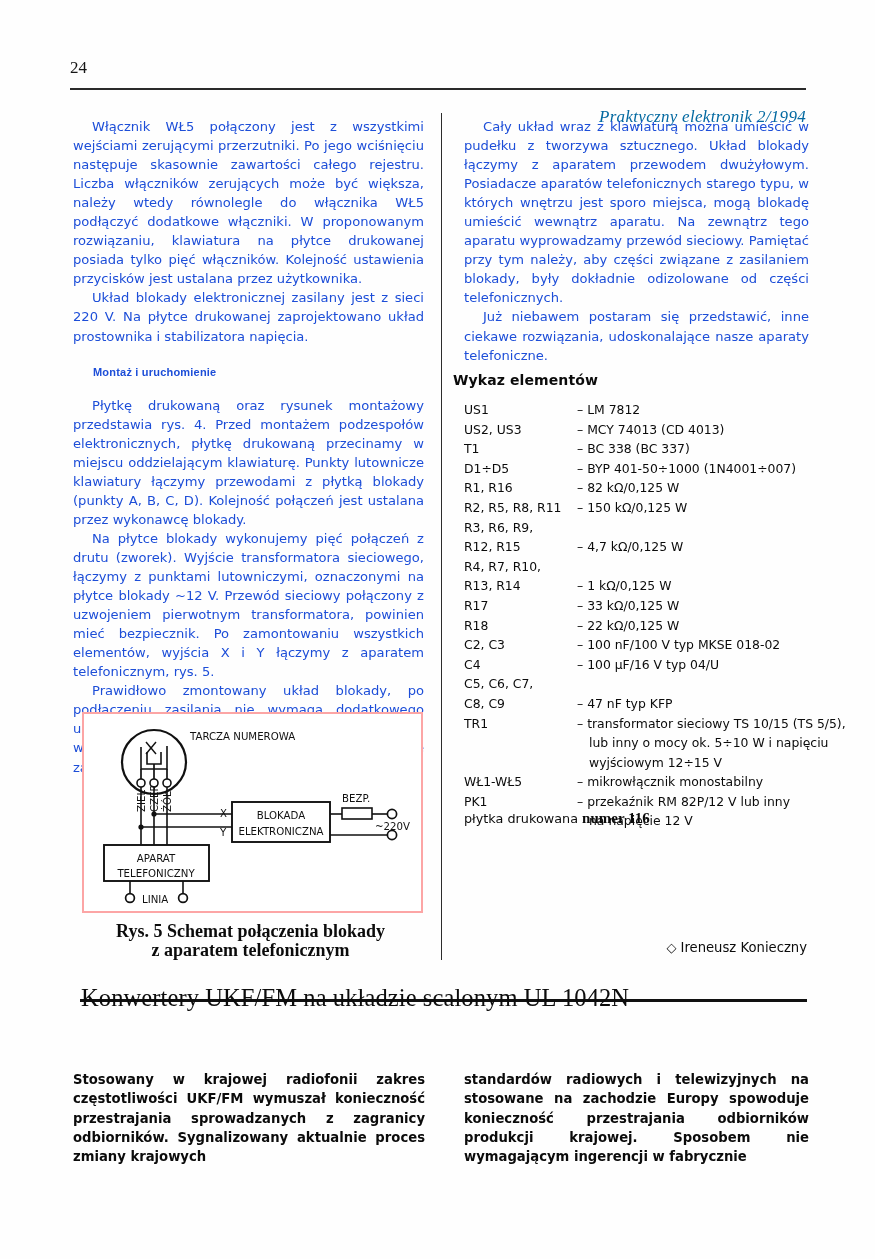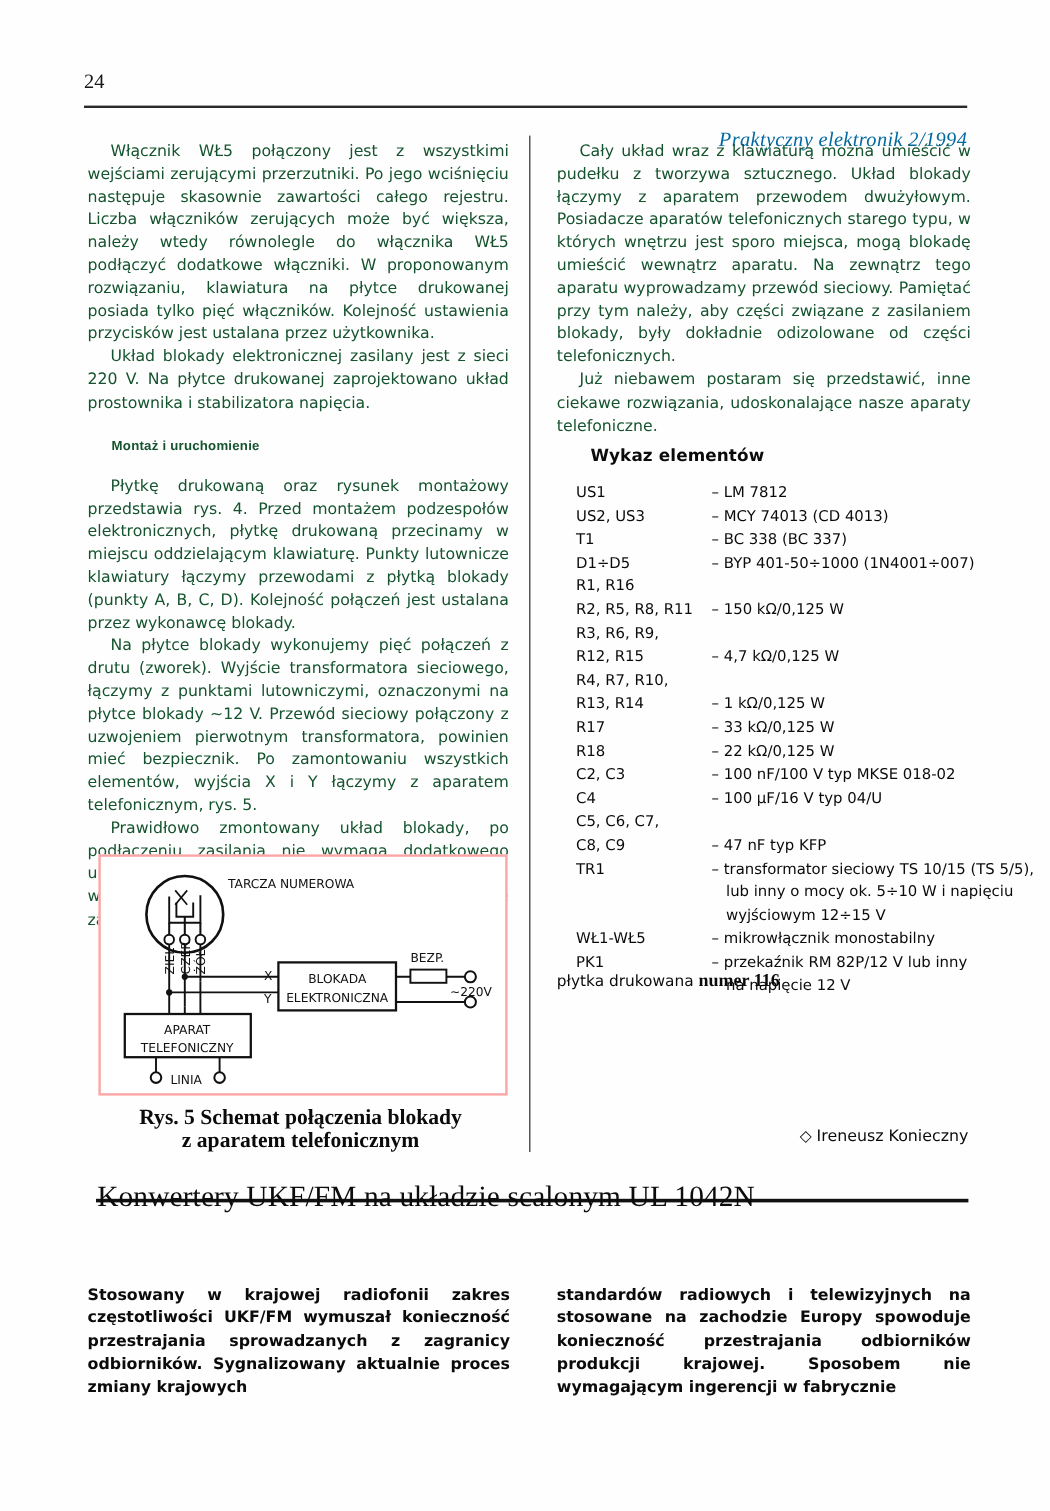--- a/index.html
+++ b/index.html
@@ -67,21 +67,21 @@
     height: 847px;
     background: #2c2c2c;
   }
 
   
   .col {
     position: absolute;
     font-size: 13.1px;
     line-height: 19.05px;
     text-align: justify;
-    color: #14532d;
+    color: #1d4ed8;
   }
   .col p {
     margin: 0;
     text-indent: 19px;
     text-align: justify;
     -webkit-hyphens: none;
     hyphens: none;
   }
 
   .left-col  { left: 73px;  top: 117px; width: 351px; }
@@ -105,21 +105,20 @@
   }
 
   
   .parts {
     position: absolute;
     left: 464px;
     top: 400px;
     width: 350px;
     font-size: 12.4px;
     line-height: 19.6px;
-    margin-left: 16px;
   }
   .parts-row {
     display: flex;
     align-items: flex-start;
   }
   .parts-ref {
     width: 113px;
     flex: 0 0 113px;
     white-space: nowrap;
   }
@@ -229,41 +228,42 @@
     <p>Płytkę drukowaną oraz rysunek montażowy przedstawia rys. 4. Przed montażem podzespołów elektronicznych, płytkę drukowaną przecinamy w miejscu oddzielającym klawiaturę. Punkty lutownicze klawiatury łączymy przewodami z płytką blokady (punkty A, B, C, D). Kolejność połączeń jest ustalana przez wykonawcę blokady.</p>
     <p>Na płytce blokady wykonujemy pięć połączeń z drutu (zworek). Wyjście transformatora sieciowego, łączymy z punktami lutowniczymi, oznaczonymi na płytce blokady ~12 V. Przewód sieciowy połączony z uzwojeniem pierwotnym transformatora, powinien mieć bezpiecznik. Po zamontowaniu wszystkich elementów, wyjścia X i Y łączymy z aparatem telefonicznym, rys. 5.</p>
     <p>Prawidłowo zmontowany układ blokady, po podłączeniu zasilania nie wymaga dodatkowego uruchomienia. Wciśnięcie włączników WŁ1 do WŁ4. we wcześniej ustalonej kolejności, spowoduje załączenie przekaźnika.</p>
   </div>
 
   <div class="col right-col">
     <p>Cały układ wraz z klawiaturą można umieścić w pudełku z tworzywa sztucznego. Układ blokady łączymy z aparatem przewodem dwużyłowym. Posiadacze aparatów telefonicznych starego typu, w których wnętrzu jest sporo miejsca, mogą blokadę umieścić wewnątrz aparatu. Na zewnątrz tego aparatu wyprowadzamy przewód sieciowy. Pamiętać przy tym należy, aby części związane z zasilaniem blokady, były dokładnie odizolowane od części telefonicznych.</p>
     <p>Już niebawem postaram się przedstawić, inne ciekawe rozwiązania, udoskonalające nasze aparaty telefoniczne.</p>
   </div>
 
-  <h3 class="list-head" style="position:absolute;left:492px;top:372px;">Wykaz elementów</h3>
+  <h3 class="list-head" style="position:absolute;left:453px;top:372px;">Wykaz elementów</h3>
 
   <div class="parts" id="parts-list">
       <div class="parts-row">
         <span class="parts-ref">US1</span>
         <span class="parts-val">– LM 7812</span>
       </div>
       <div class="parts-row">
         <span class="parts-ref">US2, US3</span>
         <span class="parts-val">– MCY 74013 (CD 4013)</span>
       </div>
       <div class="parts-row">
         <span class="parts-ref">T1</span>
         <span class="parts-val">– BC 338 (BC 337)</span>
       </div>
       <div class="parts-row">
         <span class="parts-ref">D1÷D5</span>
         <span class="parts-val">– BYP 401-50÷1000 (1N4001÷007)</span>
       </div>
       <div class="parts-row">
         <span class="parts-ref">R1, R16</span>
+        <span class="parts-val">– 82 kΩ/0,125 W</span>
       </div>
       <div class="parts-row">
         <span class="parts-ref">R2, R5, R8, R11</span>
         <span class="parts-val">– 150 kΩ/0,125 W</span>
       </div>
       <div class="parts-row">
         <span class="parts-ref">R3, R6, R9,</span>
         <span class="parts-val"></span>
       </div>
       <div class="parts-row">

